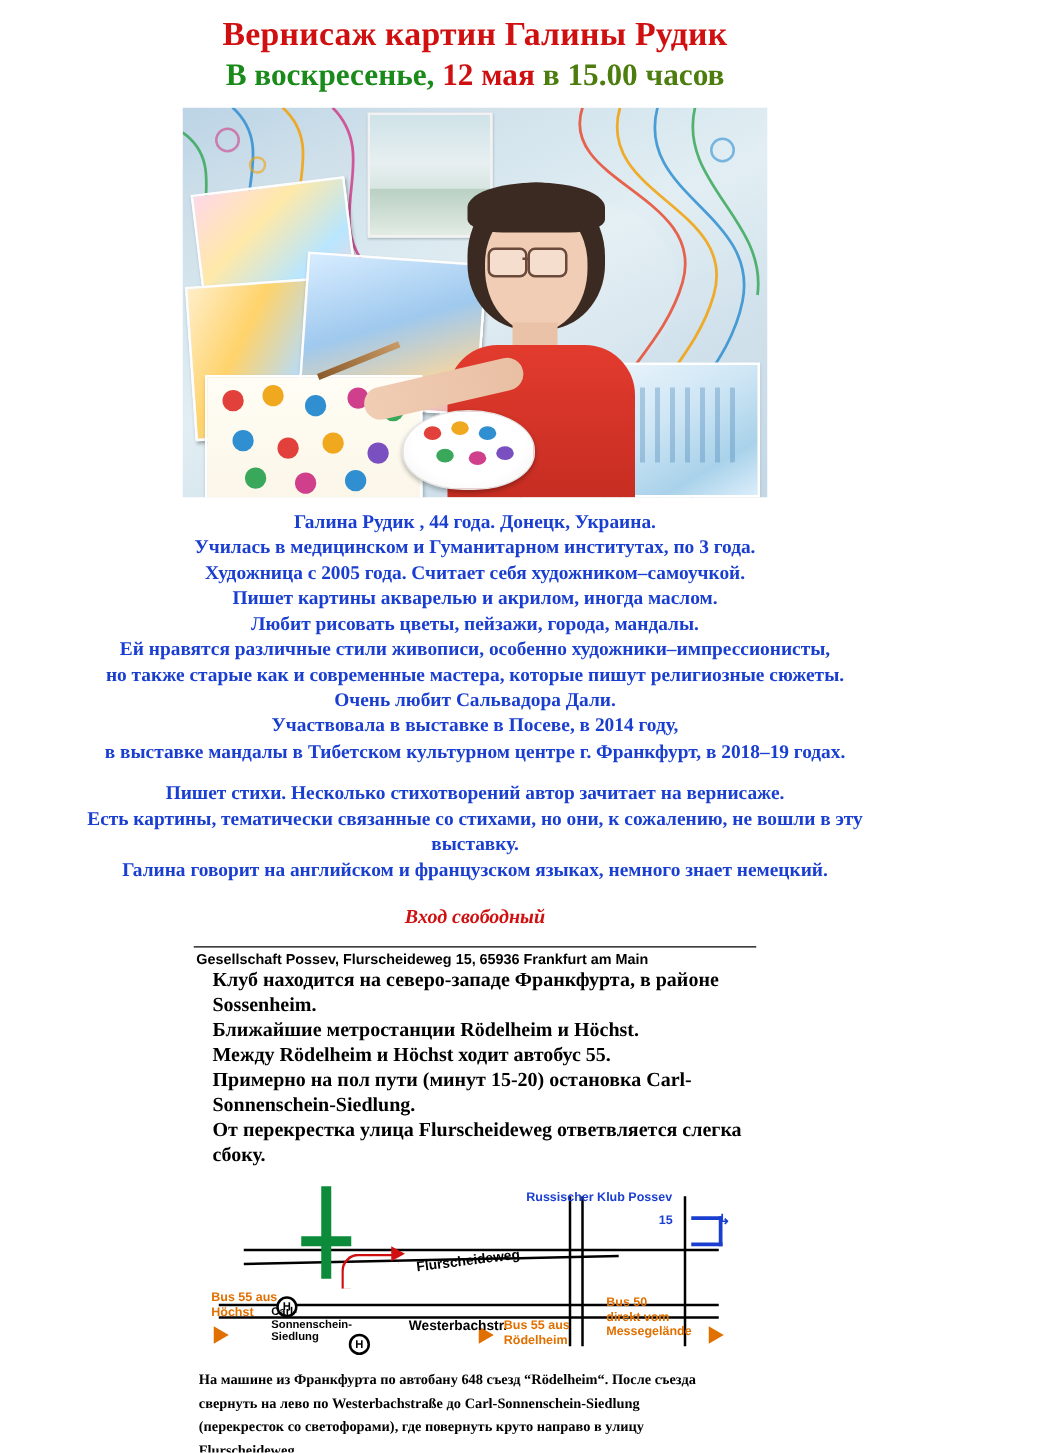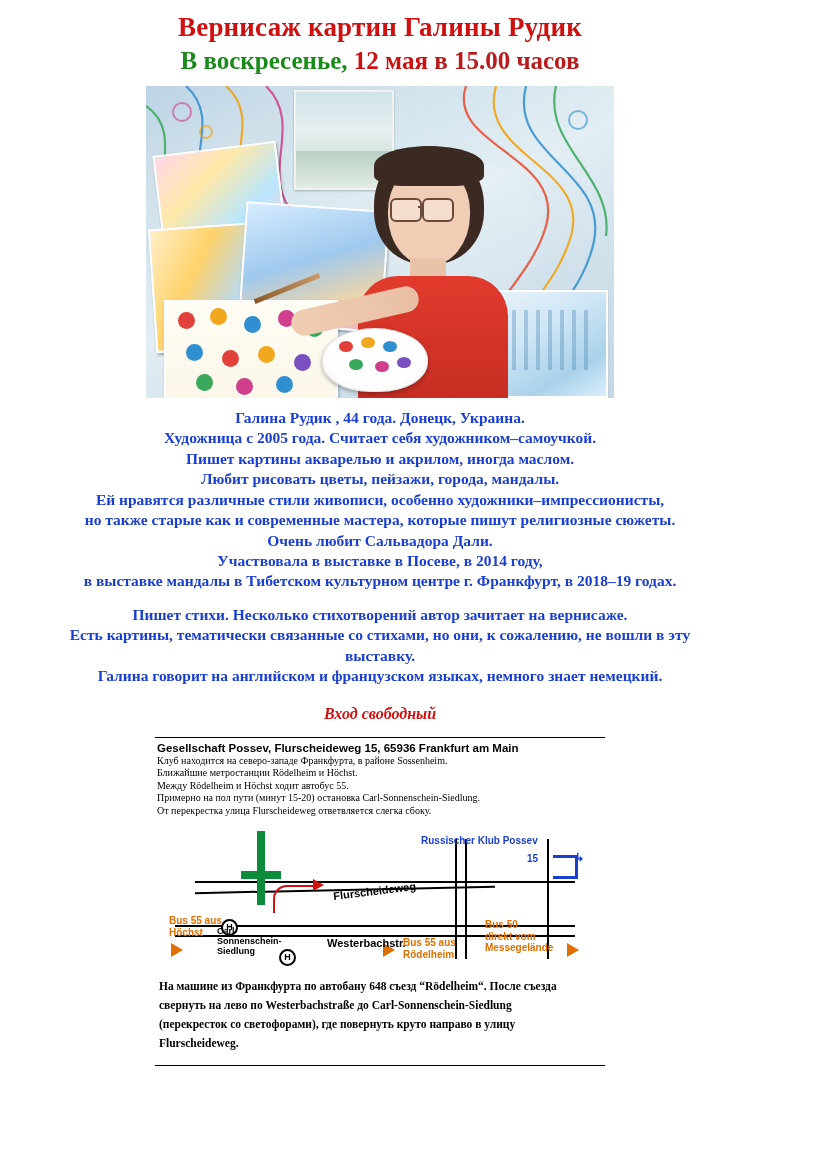--- a/index.html
+++ b/index.html
@@ -34,21 +34,21 @@
   .subtitle {
     text-align: center;
     font-family: "Liberation Serif", serif;
     font-weight: bold;
     font-size: 25px;
     line-height: 1.2;
     margin: 2px 0 0 0;
   }
   .subtitle .green { color: #1a8a1a; }
   .subtitle .red { color: #d01010; margin-top: 36px; }
-  .subtitle .blue { color: #b91c1c; }
+  .subtitle .blue { color: #4d7c0f; }
 
   .photo-wrap {
     margin: 10px auto 0 auto;
     width: 468px;
     height: 312px;
     position: relative;
     overflow: hidden;
     border: 0;
   }
   .photo {
@@ -200,24 +200,24 @@
     margin: 0 0 4px 0;
   }
   .addr-head {
     font-family: "Liberation Sans", sans-serif;
     font-size: 11.5px;
     font-weight: bold;
     margin: 0 0 1px 2px;
   }
   .addr-lines {
     font-family: "Liberation Serif", serif;
-    font-size: 10px;
-    font-weight: normal;
+    font-size: 16px;
+    font-weight: bold;
     line-height: 1.25;
-    margin-left: 2px;
+    margin-left: 15px;
   }
   .addr-lines p { margin: 0; }
 
   .map {
     position: relative;
     width: 450px;
     height: 148px;
     margin-top: 6px;
     background: #ffffff;
     overflow: hidden;
@@ -383,20 +383,21 @@
         <div class="blob" style="left:26px; top:30px; background:#39a85a;"></div>
         <div class="blob" style="left:52px; top:32px; background:#cf3f8b;"></div>
         <div class="blob" style="left:74px; top:28px; background:#7a4fc0;"></div>
       </div>
 
     </div>
   </div>
 
   <div class="bio">
     <p>Галина Рудик , 44 года. Донецк, Украина.</p>
+    <p>Училась в медицинском и Гуманитарном институтах, по 3 года.</p>
     <p>Художница с 2005 года. Считает себя художником–самоучкой.</p>
     <p>Пишет картины акварелью и акрилом, иногда маслом.</p>
     <p>Любит рисовать цветы, пейзажи, города, мандалы.</p>
     <p>Ей нравятся различные стили живописи, особенно художники–импрессионисты,</p>
     <p>но также старые как и современные мастера, которые пишут религиозные сюжеты.</p>
     <p>Очень любит Сальвадора Дали.</p>
     <p>Участвовала в выставке в Посеве, в 2014 году,</p>
     <p>в выставке мандалы в Тибетском культурном центре г. Франкфурт, в 2018–19 годах.</p>
     <div class="gap"></div>
     <p>Пишет стихи. Несколько стихотворений автор зачитает на вернисаже.</p>

